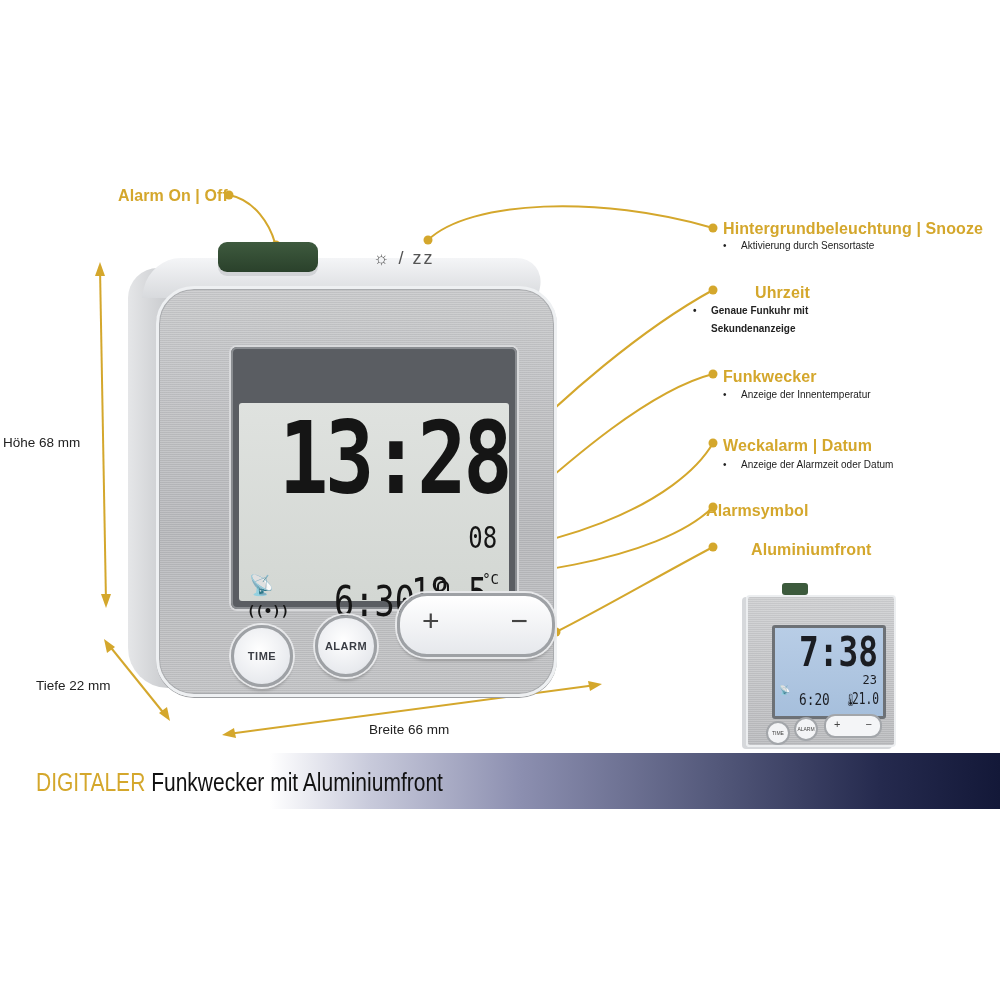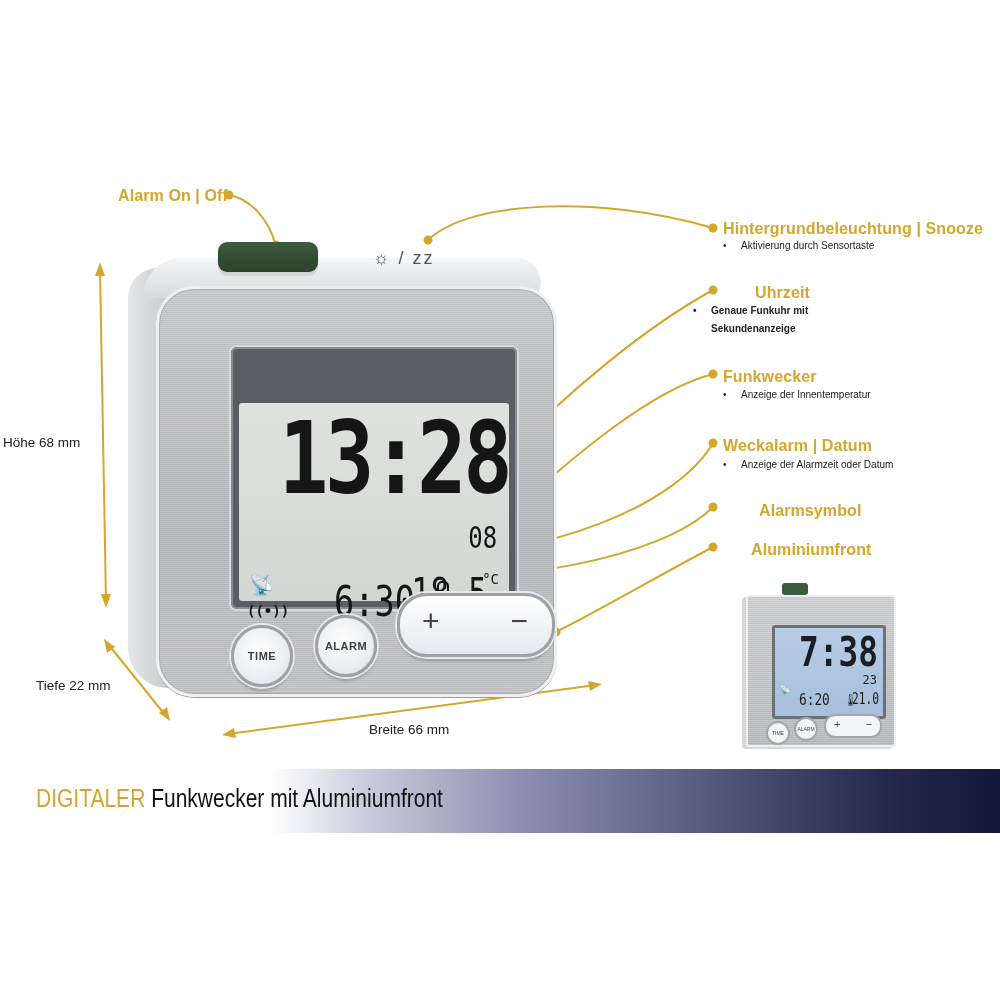--- a/index.html
+++ b/index.html
@@ -40,21 +40,21 @@
 
   
   #small-clock { left: 740px; top: 575px; width: 160px; height: 170px; }
   .s-front { position: absolute; left: 6px; top: 20px; width: 146px; height: 148px; border-radius: 4px; background: repeating-linear-gradient(0deg, rgba(255,255,255,0.12) 0 1px, rgba(0,0,0,0.04) 1px 2px), linear-gradient(#cfd0d2, #bbbcbf); border: 2px solid #eceef0; box-shadow: -4px 2px 0 #d6d8db; }
   .s-switch { position: absolute; left: 42px; top: 8px; width: 26px; height: 12px; background: #3c5a3c; border-radius: 3px; }
   .s-lcd { position: absolute; left: 24px; top: 28px; width: 108px; height: 88px; background: linear-gradient(#b8cde6, #a6bfdc); border: 3px solid #6d7176; border-radius: 3px; }
   .s-seg { position: absolute; font-family: "DejaVu Sans Mono", monospace; color: #1b1d22; line-height: 1; }
   .s-btn { position: absolute; width: 20px; height: 20px; border-radius: 50%; background: #f3f4f6; border: 2px solid #a3a6aa; font-size: 5px; display: flex; align-items: center; justify-content: center; color: #444; }
   .s-pill { position: absolute; width: 54px; height: 20px; border-radius: 11px; background: #f4f5f7; border: 2px solid #a3a6aa; font-size: 11px; color: #444; }
 
-  #banner { left: 0; top: 753px; width: 1000px; height: 64px; background: linear-gradient(90deg, #ffffff 0%, #ffffff 27%, #c8cadb 37%, #8c8fb0 52%, #525779 72%, #252a4e 88%, #131838 100%); margin-top: 16px; }
+  #banner { left: 0; top: 753px; width: 1000px; height: 56px; background: linear-gradient(90deg, #ffffff 0%, #ffffff 27%, #c8cadb 37%, #8c8fb0 52%, #525779 72%, #252a4e 88%, #131838 100%); }
   .banner-text { position: absolute; left: 36px; top: 15px; font-size: 25px; transform: scaleX(0.84); transform-origin: left top; white-space: nowrap; }
   .banner-accent { color: #d4a72c; }
   .banner-rest { color: #111; }
   svg#leaders { position: absolute; left: 0; top: 0; }
 </style>
 </head>
 <body>
 
 <svg id="leaders" width="1000" height="1000">
   <g fill="none" stroke="#d4a72c" stroke-width="2">
@@ -101,21 +101,21 @@
 
 <div class="callout-title" style="left:755px; top:284px;">Uhrzeit</div>
 <div class="callout-bullet" style="left:693px; top:302px; width:180px; padding-left:18px; text-indent:-18px;font-weight:bold;"><span class="dot" style="text-indent:0">•</span><span>Genaue Funkuhr mit Sekundenanzeige</span></div>
 
 <div class="callout-title" style="left:723px; top:368px;">Funkwecker</div>
 <div class="callout-bullet" style="left:723px; top:386px; width:260px;"><span class="dot">•</span><span>Anzeige der Innentemperatur</span></div>
 
 <div class="callout-title" style="left:723px; top:437px;">Weckalarm | Datum</div>
 <div class="callout-bullet" style="left:723px; top:456px; width:270px;"><span class="dot">•</span><span>Anzeige der Alarmzeit oder Datum</span></div>
 
-<div class="callout-title" style="left:759px; top:502px;text-align:center;">Alarmsymbol</div>
+<div class="callout-title" style="left:706px; top:502px;text-align:center;">Alarmsymbol</div>
 <div class="callout-title" style="left:723px; top:541px;margin-left:28px;">Aluminiumfront</div>
 
 <div class="dim-label" style="left:3px; top:435px;">Höhe 68 mm</div>
 <div class="dim-label" style="left:36px; top:678px;">Tiefe 22 mm</div>
 <div class="dim-label" style="left:369px; top:722px;">Breite 66 mm</div>
 
 <div id="clock-body" class="abs">
   <div class="side"></div>
   <div class="top-face"></div>
   <div class="alarm-switch"></div>

